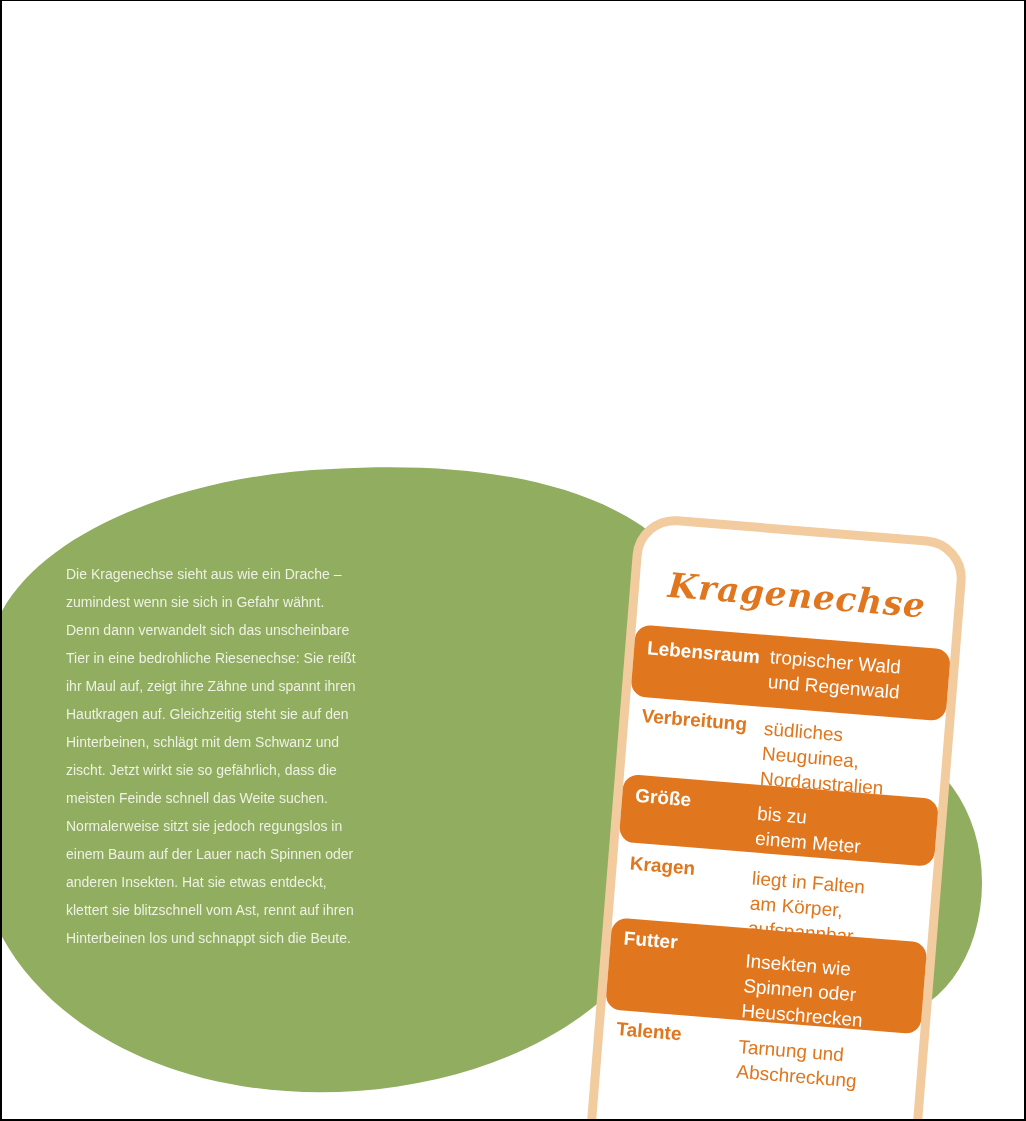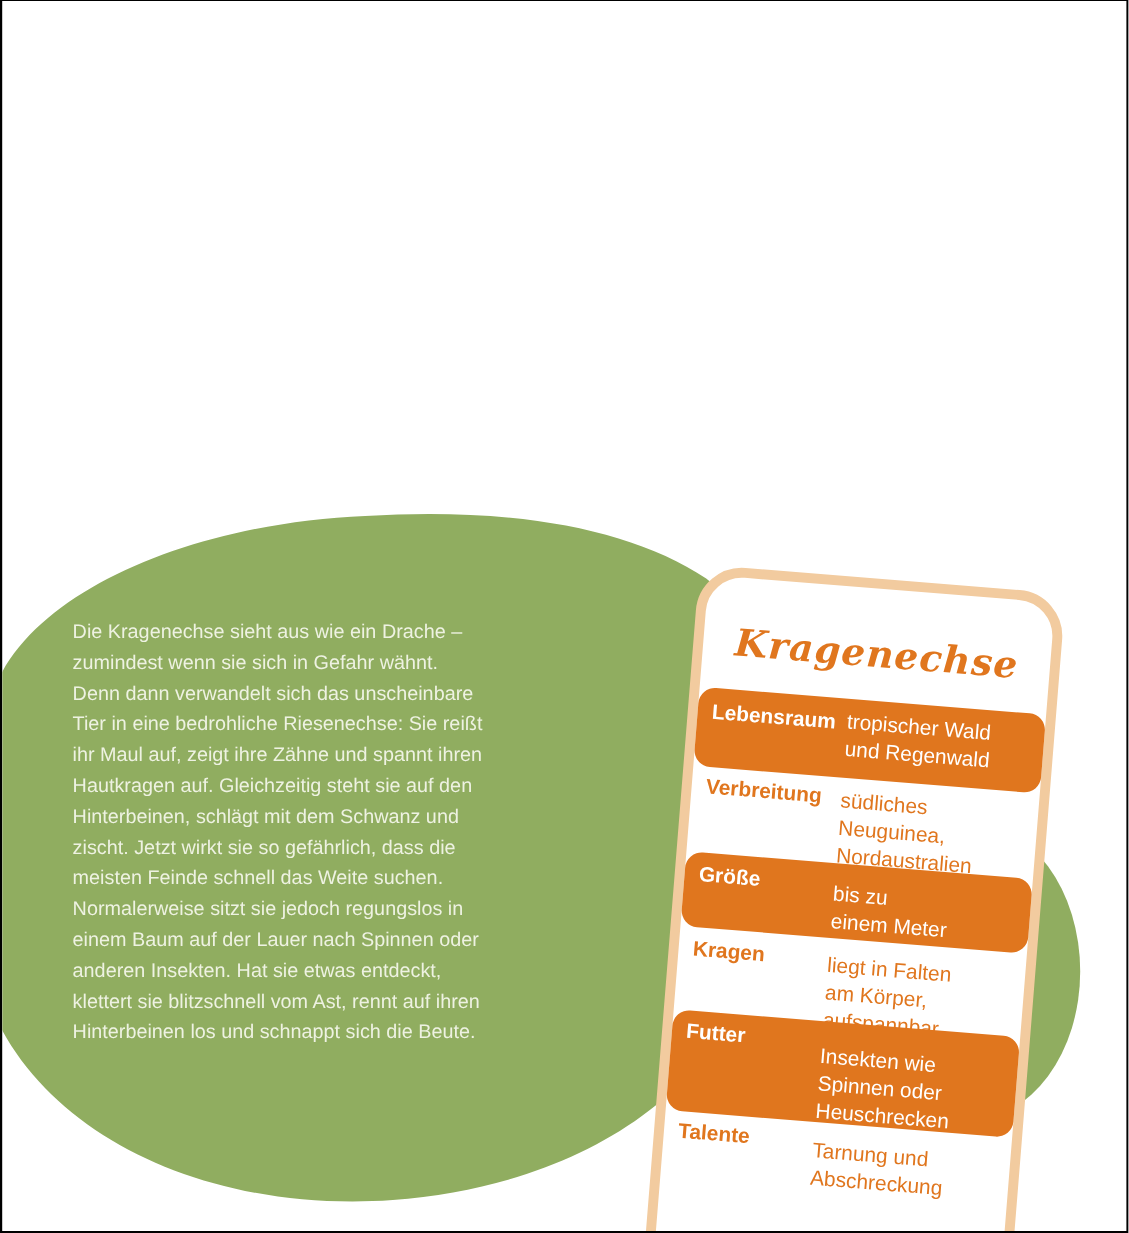--- a/index.html
+++ b/index.html
@@ -10,21 +10,21 @@
     border:2px solid #000;
     border-top-width:1px;
     box-sizing:border-box;
     overflow:hidden;
     font-family:"Liberation Sans", sans-serif;
   }
   .blobs { position:absolute; left:0; top:0; width:1026px; height:1121px; }
 
   .intro {
     position:absolute; left:64px; top:559px; width:535px;
-    font-size:18px; line-height:28px;
+    font-size:14px; line-height:28px;
     color:var(--text-on-green, #eef2e2);
     white-space:pre-line;
   }
 
   .card {
     position:absolute; left:634px; top:512px;
     width:316px; height:700px;
     background:#fff;
     border:9px solid var(--card-border, #f2cb9f);
     border-radius:42px;

